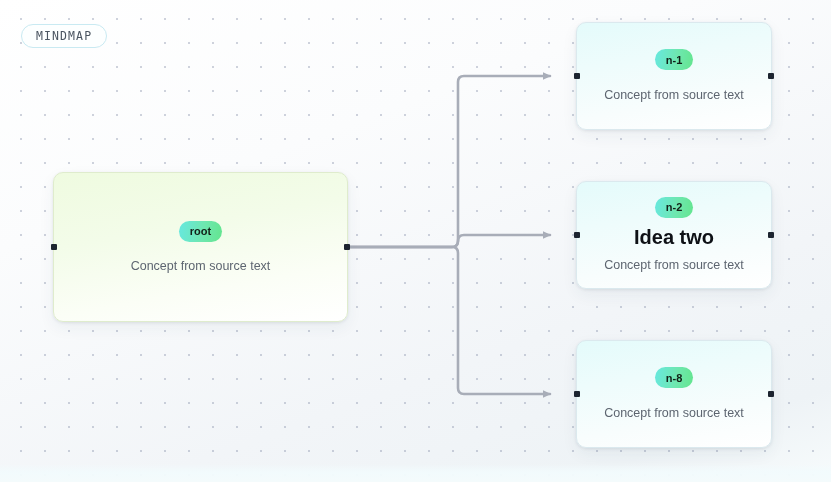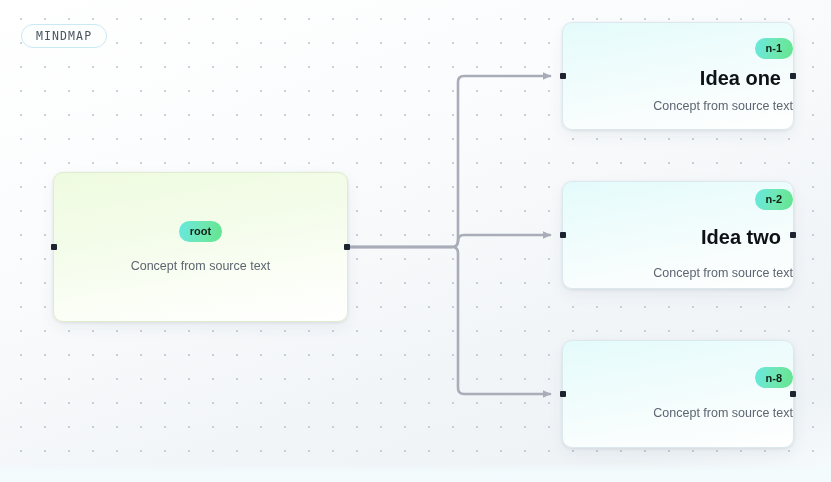--- a/index.html
+++ b/index.html
@@ -85,29 +85,28 @@
   }
   .node.root {
     left: 53px;
     top: 172px;
     width: 295px;
     height: 150px;
     background: linear-gradient(170deg, #effbe0 0%, #f3fce9 38%, #fbfef6 72%, #ffffff 100%);
     border-color: #dfeccd;
   }
   .node.child {
-    left: 562px;
-    width: 232px;
+    left: 576px;
+    width: 196px;
     height: 108px;
     background: linear-gradient(170deg, #e4fbfb 0%, #eefcfc 34%, #f8fdfd 70%, #ffffff 100%);
     border-color: #dbe9ee;
-    align-items: flex-end;
   }
   .node.c1 { top: 22px; }
-  .node.c2 { top: 181px; gap: 8px; }
+  .node.c2 { top: 181px; }
   .node.c3 { top: 340px; }
 
   .node-badge {
     display: inline-flex;
     align-items: center;
     justify-content: center;
     min-width: 30px;
     height: 21px;
     padding: 0 11px;
     border-radius: 999px;
@@ -185,21 +184,20 @@
     <span class="handle left"></span>
     <span class="handle right"></span>
     <div class="node-badge">root</div>
     <div class="node-subtitle">Concept from source text</div>
   </div>
 
   <div class="node child c1">
     <span class="handle left"></span>
     <span class="handle right"></span>
     <div class="node-badge">n-1</div>
-    <div class="node-title">Idea one</div>
     <div class="node-subtitle">Concept from source text</div>
   </div>
 
   <div class="node child c2">
     <span class="handle left"></span>
     <span class="handle right"></span>
     <div class="node-badge">n-2</div>
     <div class="node-title">Idea two</div>
     <div class="node-subtitle">Concept from source text</div>
   </div>

